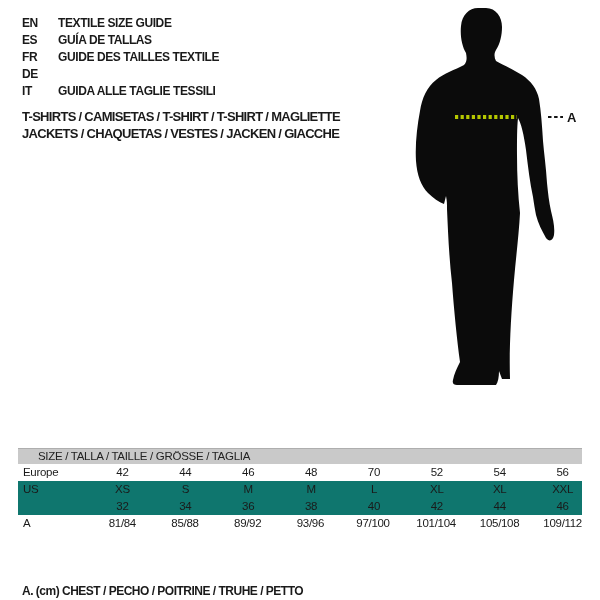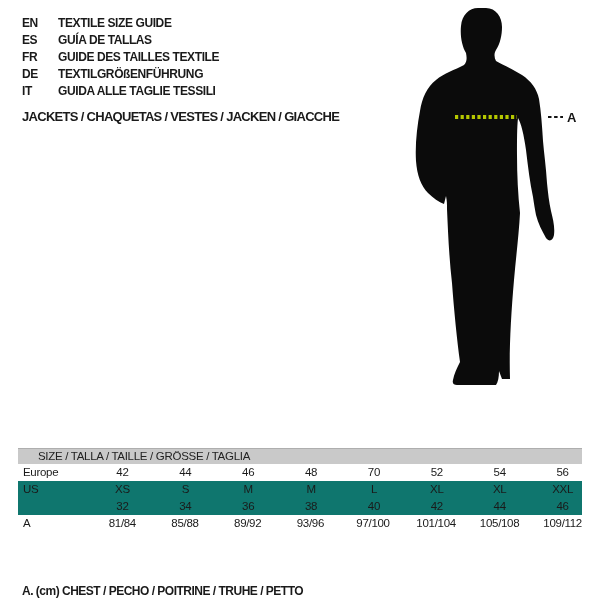--- a/index.html
+++ b/index.html
@@ -42,29 +42,29 @@
     <div class="lang-row">
       <span class="lang-code">ES</span>
       <span class="lang-label">GUÍA DE TALLAS</span>
     </div>
     <div class="lang-row">
       <span class="lang-code">FR</span>
       <span class="lang-label">GUIDE DES TAILLES TEXTILE</span>
     </div>
     <div class="lang-row">
       <span class="lang-code">DE</span>
-      <span class="lang-label">TEXTILGRÖßENFÜHRUNG</span>
     </div>
     <div class="lang-row">
       <span class="lang-code">IT</span>
       <span class="lang-label">GUIDA ALLE TAGLIE TESSILI</span>
     </div>
   </div>
 
   <div class="garment-block">
+    <div class="garment-line">T-SHIRTS / CAMISETAS / T-SHIRT / T-SHIRT / MAGLIETTE</div>
     <div class="garment-line">JACKETS / CHAQUETAS / VESTES / JACKEN / GIACCHE</div>
   </div>
 
   <div class="figure-wrap">
     <svg width="172" height="390" viewBox="0 0 172 390" xmlns="http://www.w3.org/2000/svg">
       <path d="M70,3
                C61,3 54,10 53,21
                C52,31 54,41 58,48
                C59,53 59,57 56,60
                C47,65 36,68 28,75

